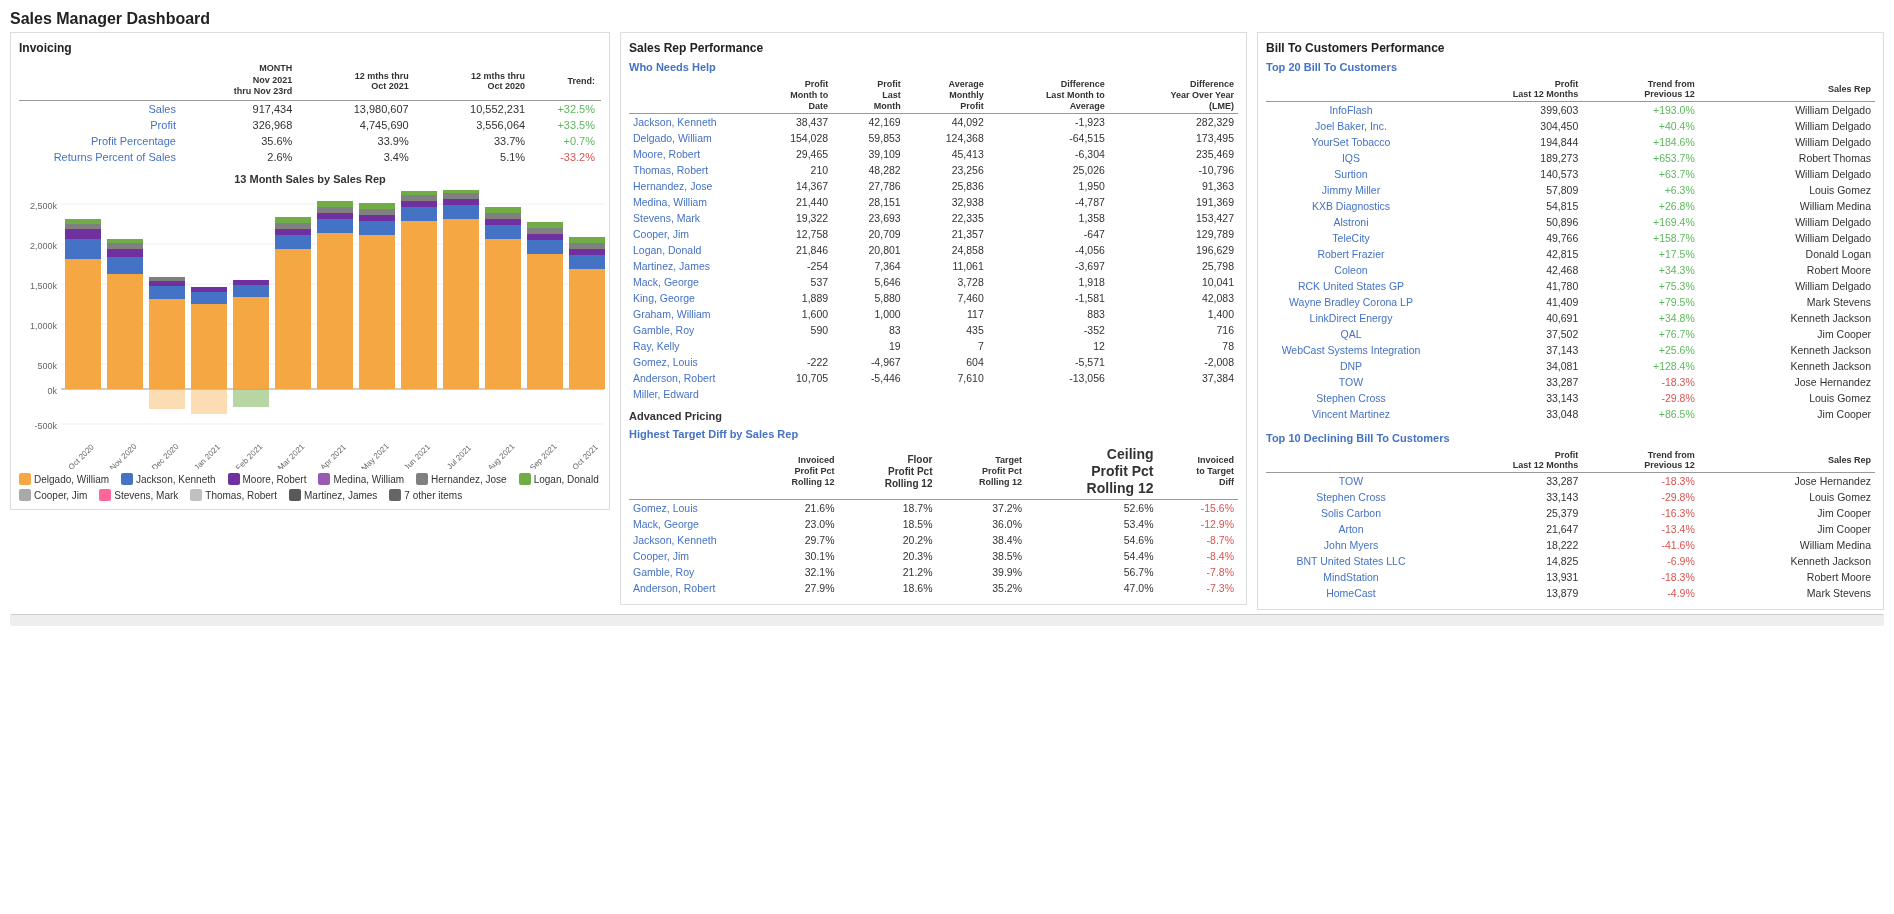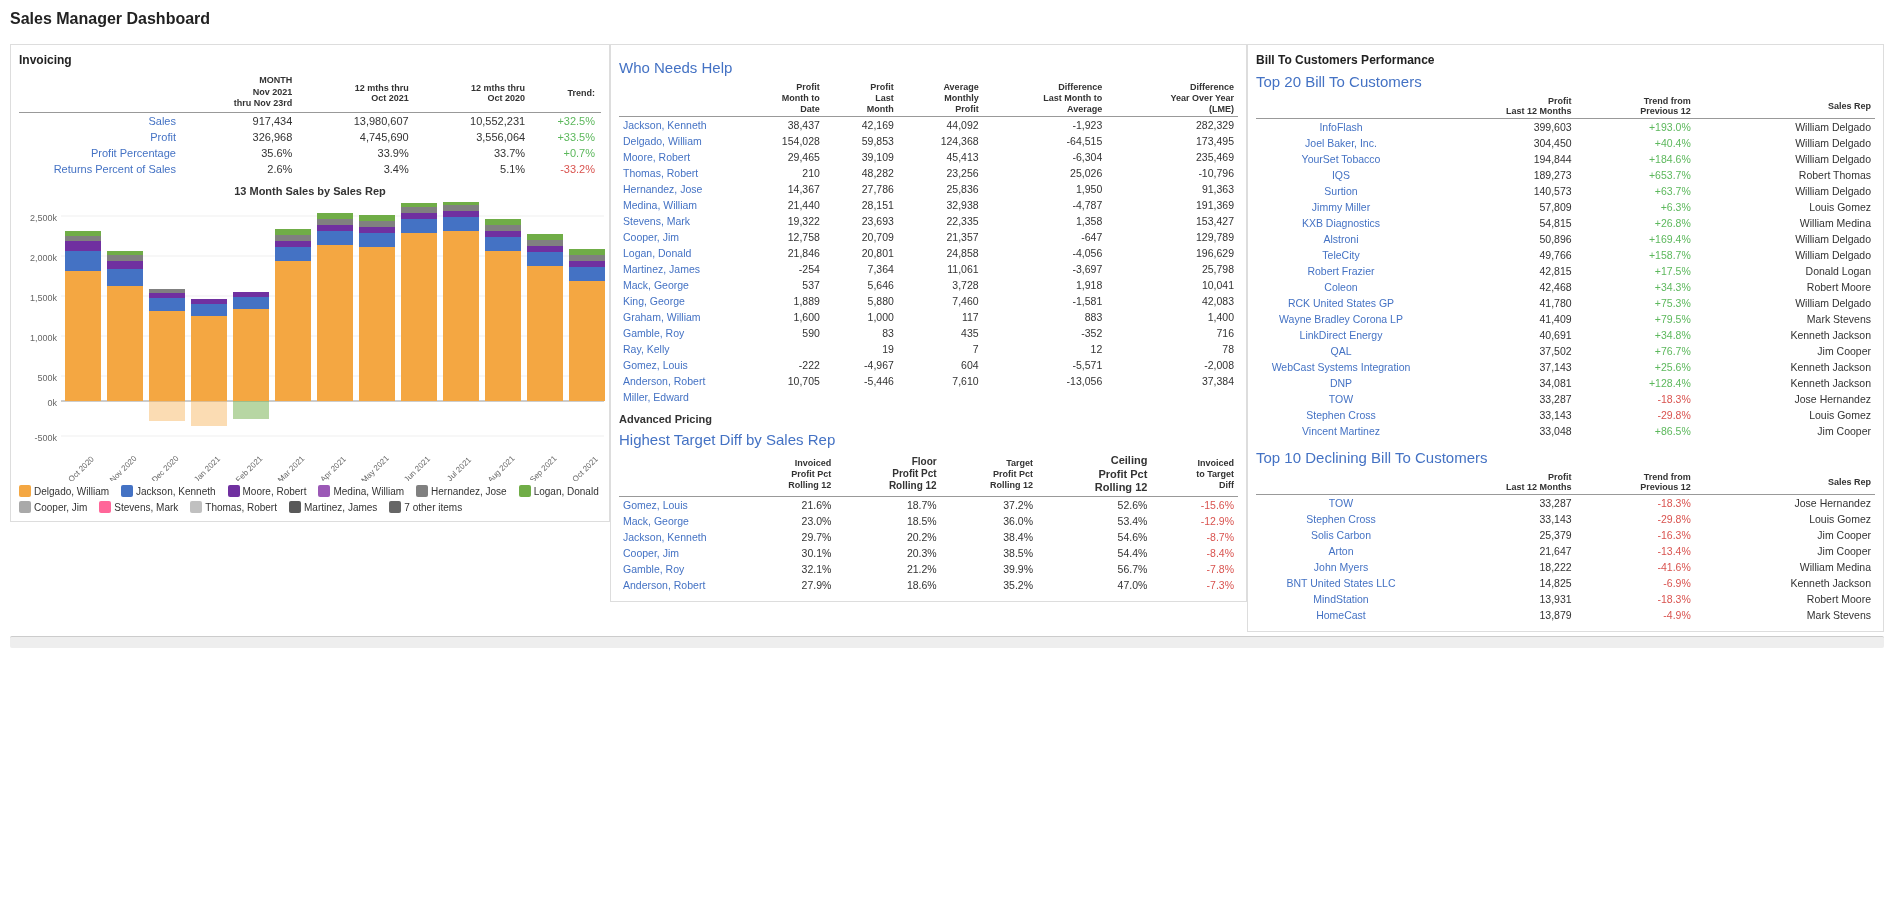--- a/index.html
+++ b/index.html
@@ -1,19 +1,19 @@
 <!DOCTYPE html>
 <html><head>
   <meta charset="utf-8">
   <style>
     * { box-sizing: border-box; margin: 0; padding: 0; }
     body { font-family: Arial, sans-serif; font-size: 11px; background: #f5f5f5; color: #333; overflow-x: auto; }
     .dashboard { width: 1894px; min-height: 914px; background: #fff; padding: 10px; }
-    .title { font-size: 16px; font-weight: bold; margin-bottom: 16px; color: #222; }
-    .main-grid { display: grid; grid-template-columns: 600px 1fr 1fr; }
+    .title { font-size: 16px; font-weight: bold; margin-bottom: 4px; color: #222; }
+    .main-grid { display: grid; grid-template-columns: 600px 1fr 1fr; gap: 10px; }
 
     
     .section-box { background: #fff; border: 1px solid #ddd; padding: 8px; }
     .section-title { font-size: 12px; font-weight: bold; margin-bottom: 6px; color: #222; }
     .inv-table { width: 100%; border-collapse: collapse; font-size: 11px; }
     .inv-table th { text-align: right; font-weight: bold; font-size: 10px; padding: 2px 6px; border-bottom: 1px solid #999; }
     .inv-table th.left { text-align: left; }
     .inv-table td { padding: 2px 6px; text-align: right; }
     .inv-table td.link { color: #4472c4; cursor: pointer; }
     .green { color: #5cb85c; }
@@ -27,21 +27,21 @@
     .legend { display: flex; flex-wrap: wrap; gap: 4px 12px; font-size: 10px; margin-top: 4px; }
     .legend-item { display: flex; align-items: center; gap: 3px; }
     .legend-dot { width: 12px; height: 12px; border-radius: 2px; flex-shrink: 0; }
 
     
     .perf-table { width: 100%; border-collapse: collapse; font-size: 10.5px; }
     .perf-table th { text-align: right; font-size: 10px; font-weight: bold; padding: 2px 4px; border-bottom: 1px solid #999; }
     .perf-table th.left { text-align: left; }
     .perf-table td { padding: 2px 4px; text-align: right; }
     .perf-table td.link { color: #4472c4; text-align: left; cursor: pointer; }
-    .subsection-title { font-size: 15px; font-weight: normal; color: #4472c4; margin: 6px 0 4px; }
+    .subsection-title { font-size: 11px; font-weight: bold; color: #4472c4; margin: 6px 0 4px; }
     .subsection-plain { font-size: 11px; font-weight: bold; color: #333; margin: 8px 0 4px; }
 
     
     .cust-table { width: 100%; border-collapse: collapse; font-size: 10.5px; }
     .cust-table th { text-align: right; font-size: 10px; font-weight: bold; padding: 2px 4px; border-bottom: 1px solid #999; }
     .cust-table th.left { text-align: left; }
     .cust-table td { padding: 2px 4px; text-align: right; }
     .cust-table td.link { color: #4472c4; text-align: center; cursor: pointer; }
 
     .scrollbar-hint { height: 12px; background: #eee; border-top: 1px solid #ccc; margin-top: 4px; border-radius: 2px; }
@@ -257,20 +257,21 @@
             <div class="legend-item">
               <div class="legend-dot" style="background:#666666"></div>
               <span>7 other items</span>
             </div>
           </div>
       </div>
     </div>
 
     <div>
       <div class="section-box">
+        <div class="section-title">Sales Rep Performance</div>
         <div class="subsection-title">Who Needs Help</div>
         <table class="perf-table">
           <thead>
             <tr>
               <th class="left" style="width:120px"></th>
               <th style="font-size:9px;line-height:1.2">Profit<br>Month to<br>Date</th>
               <th style="font-size:9px;line-height:1.2">Profit<br>Last<br>Month</th>
               <th style="font-size:9px;line-height:1.2">Average<br>Monthly<br>Profit</th>
               <th style="font-size:9px;line-height:1.2">Difference<br>Last Month to<br>Average</th>
               <th style="font-size:9px;line-height:1.2">Difference<br>Year Over Year<br>(LME)</th>
@@ -426,21 +427,21 @@
 
         <div class="subsection-plain">Advanced Pricing</div>
         <div class="subsection-title">Highest Target Diff by Sales Rep</div>
         <table class="perf-table">
           <thead>
             <tr>
               <th class="left" style="width:120px"></th>
               <th style="font-size:9px;line-height:1.2">Invoiced<br>Profit Pct<br>Rolling 12</th>
               <th style="font-size:10px;line-height:1.2">Floor<br>Profit Pct<br>Rolling 12</th>
               <th style="font-size:9px;line-height:1.2">Target<br>Profit Pct<br>Rolling 12</th>
-              <th style="font-size:11px;line-height:1.2">Ceiling<br>Profit Pct<br>Rolling 12</th>
+              <th style="font-size:14px;line-height:1.2">Ceiling<br>Profit Pct<br>Rolling 12</th>
               <th style="font-size:9px;line-height:1.2">Invoiced<br>to Target<br>Diff</th>
             </tr>
           </thead>
           <tbody id="adv-tbody">
               <tr>
     <td class="link">Gomez, Louis</td>
     <td>21.6%</td>
     <td>18.7%</td>
     <td>37.2%</td>
     <td>52.6%</td>

